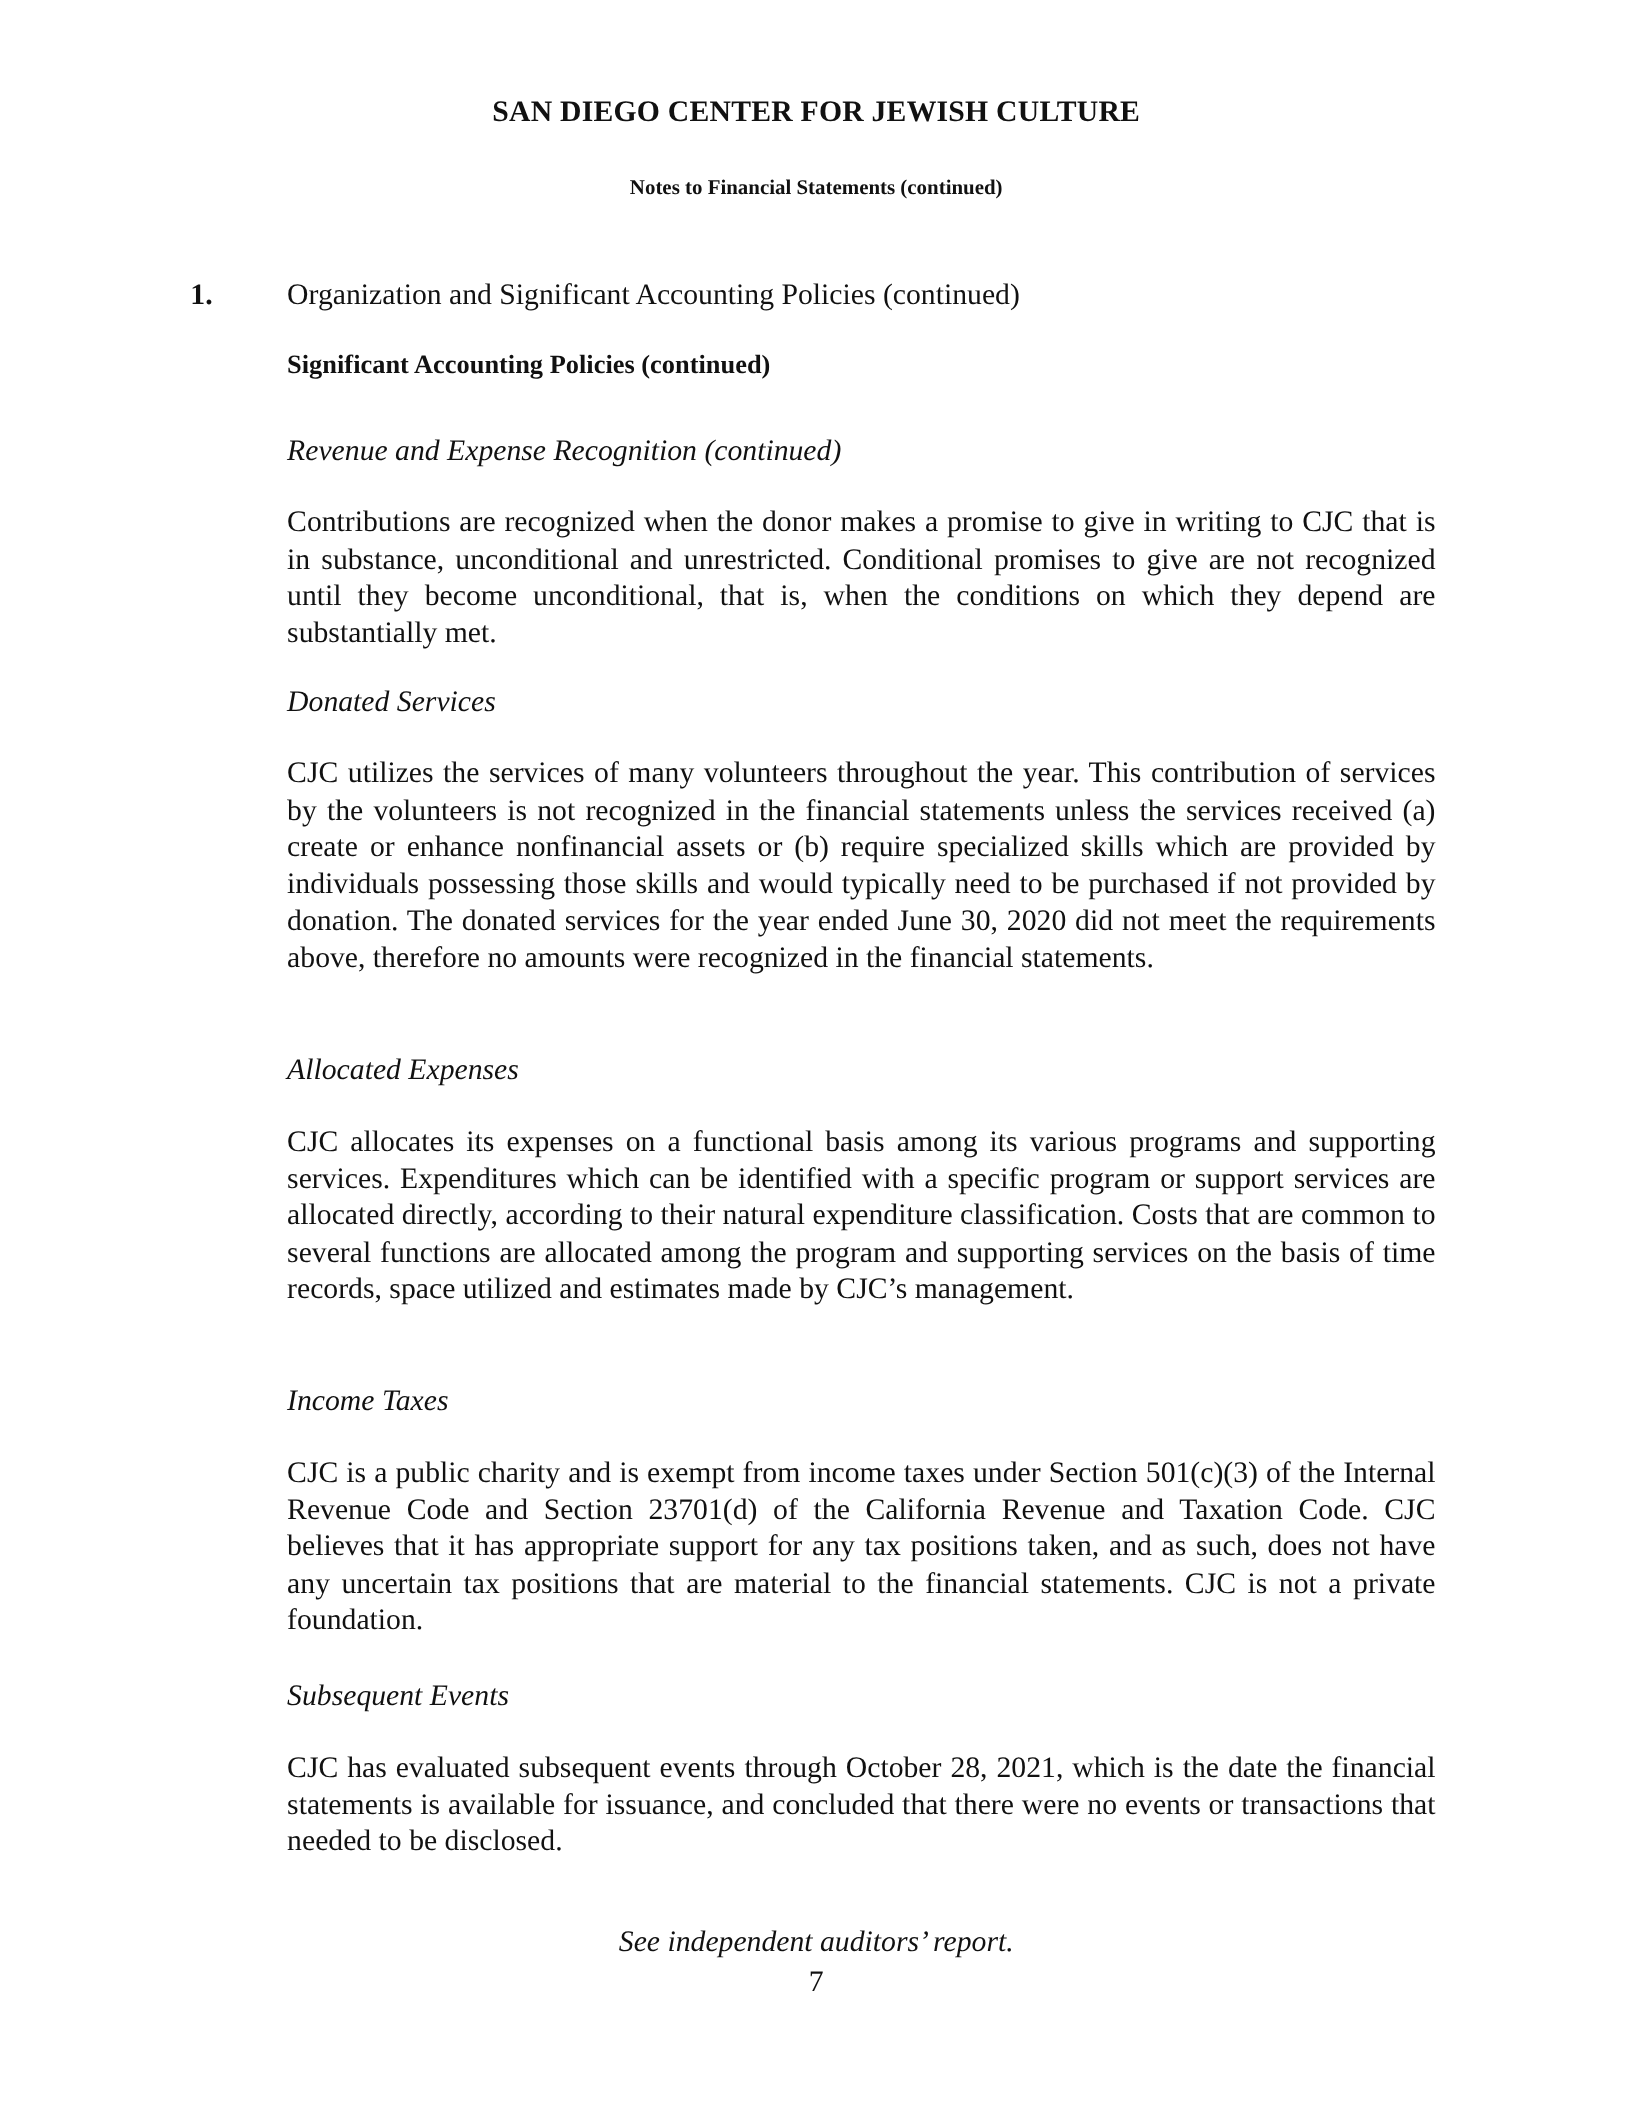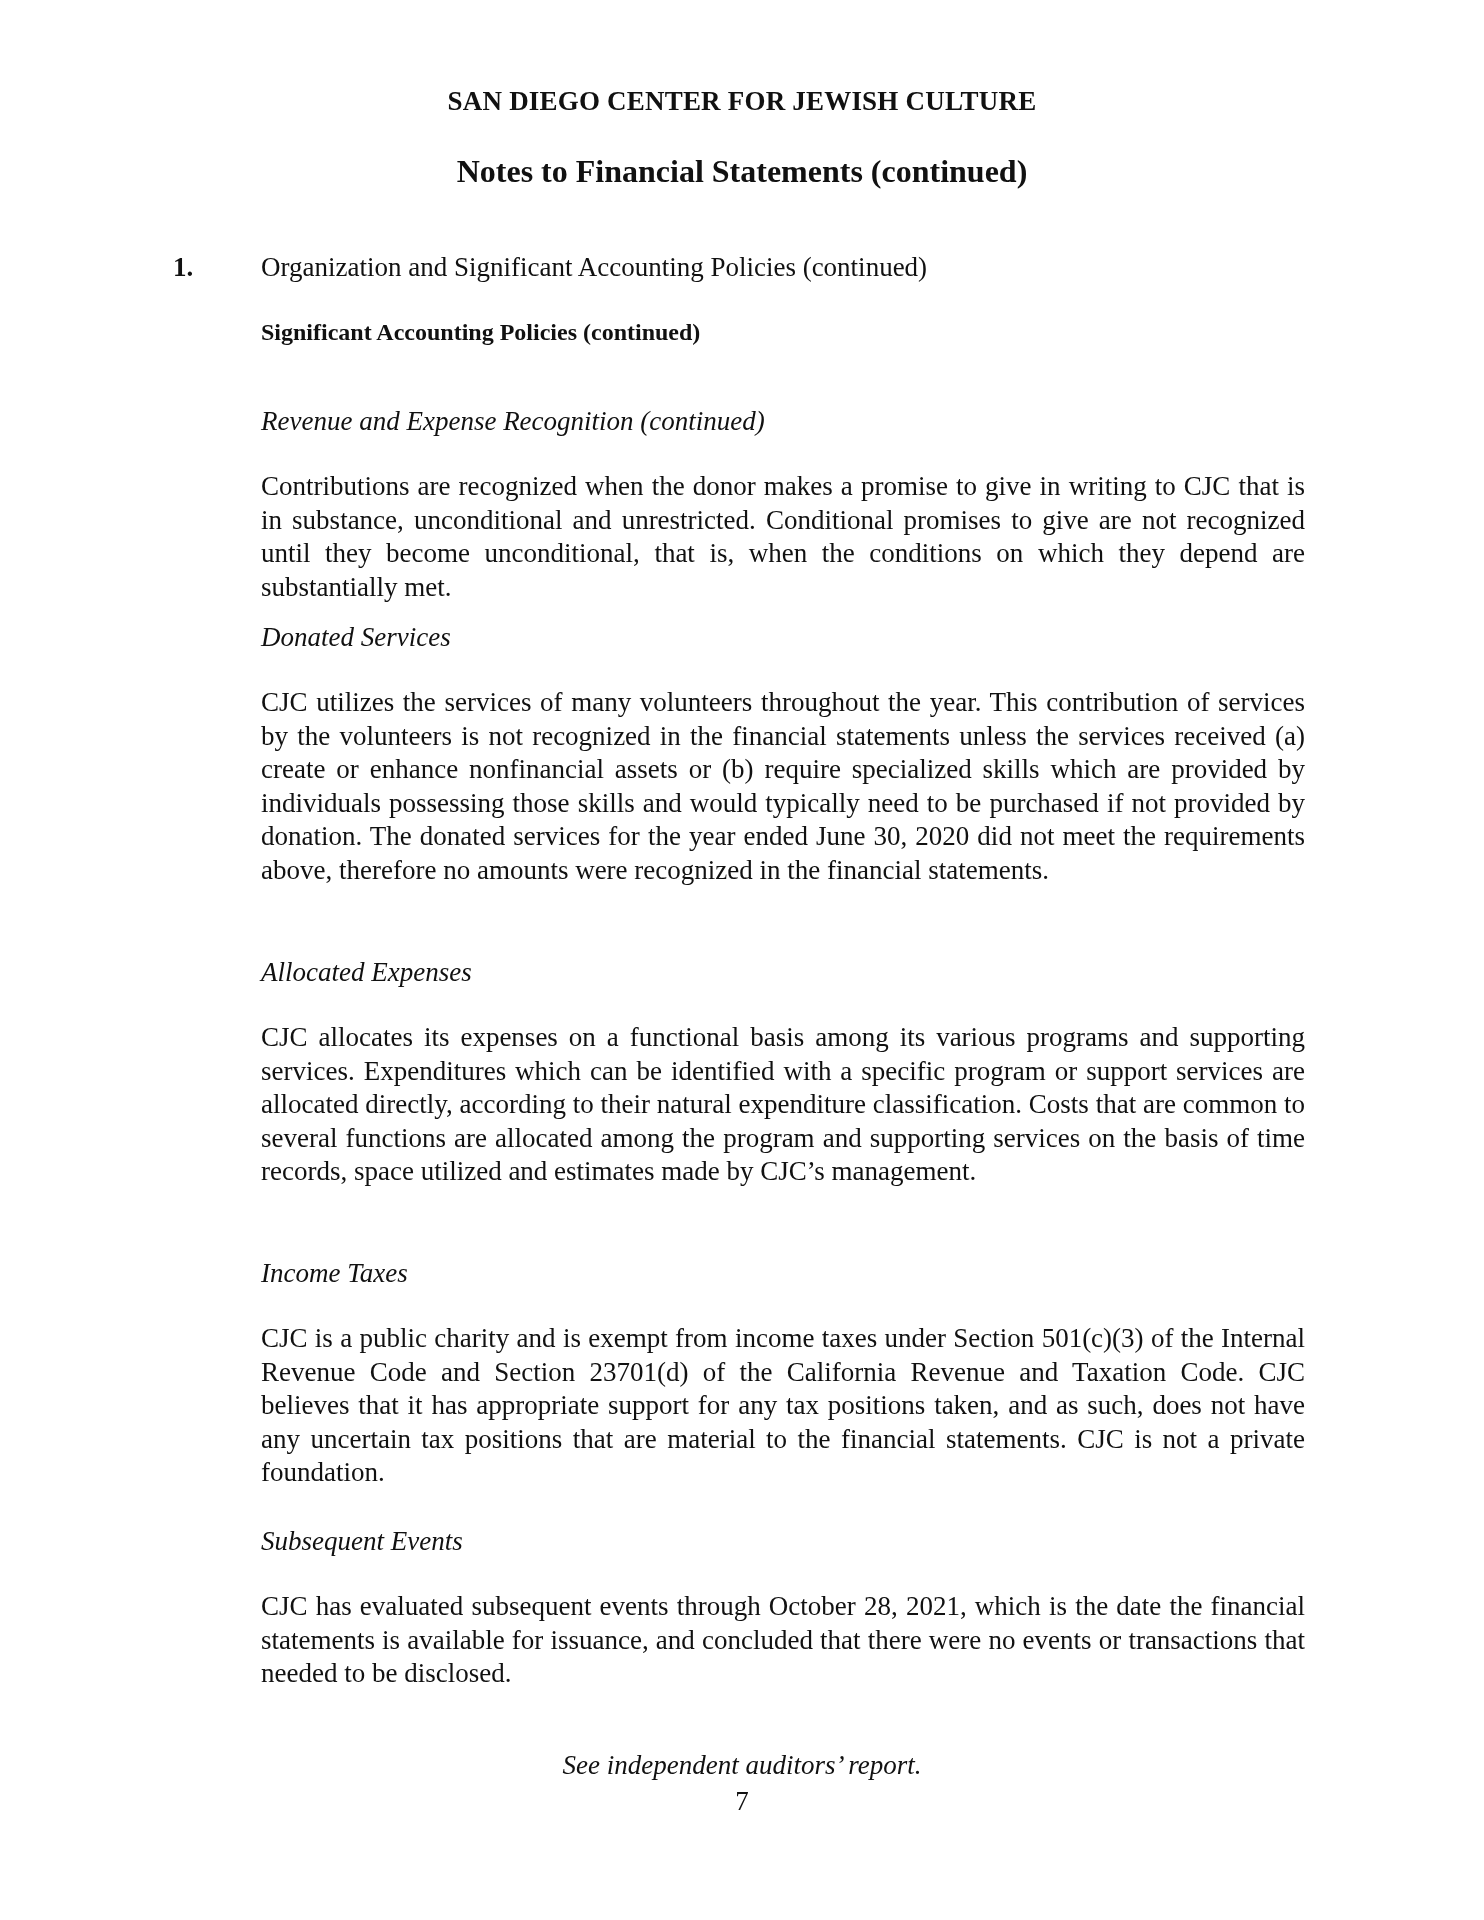--- a/index.html
+++ b/index.html
@@ -29,21 +29,21 @@
     text-align: center;
   }
   .org-title {
     top: 86px;
     font-size: 27px;
     font-weight: bold;
     letter-spacing: 0.2px;
   }
   .sub-title {
     top: 154px;
-    font-size: 32px;
+    font-size: 19px;
     font-weight: bold;
     line-height: 34px;
   }
   .section-number {
     position: absolute;
     left: 173px;
     top: 252px;
     font-size: 27px;
     font-weight: bold;
   }
@@ -97,21 +97,21 @@
 
   <div class="center sub-title">
     <div>Notes to Financial Statements (continued)</div>
   </div>
 
   <div class="section-number">1.</div>
   <div class="section-heading">Organization and Significant Accounting Policies (continued)</div>
 
   <div class="subsection-heading">Significant Accounting Policies (continued)</div>
 
-  <div class="topic" style="top:404px;font-family:Liberation Serif, serif;">
+  <div class="topic" style="top:392px;font-family:Liberation Serif, serif;">
     <p class="topic-title">Revenue and Expense Recognition (continued)</p>
     <p class="topic-body">Contributions are recognized when the donor makes a promise to give in writing to CJC that is in substance, unconditional and unrestricted. Conditional promises to give are not recognized until they become unconditional, that is, when the conditions on which they depend are substantially met.</p>
   </div>
 
   <div class="topic" style="top:620px;">
     <p class="topic-title">Donated Services</p>
     <p class="topic-body">CJC utilizes the services of many volunteers throughout the year. This contribution of services by the volunteers is not recognized in the financial statements unless the services received (a) create or enhance nonfinancial assets or (b) require specialized skills which are provided by individuals possessing those skills and would typically need to be purchased if not provided by donation. The donated services for the year ended June 30, 2020 did not meet the requirements above, therefore no amounts were recognized in the financial statements.</p>
   </div>
 
   <div class="topic" style="top:955px;">

